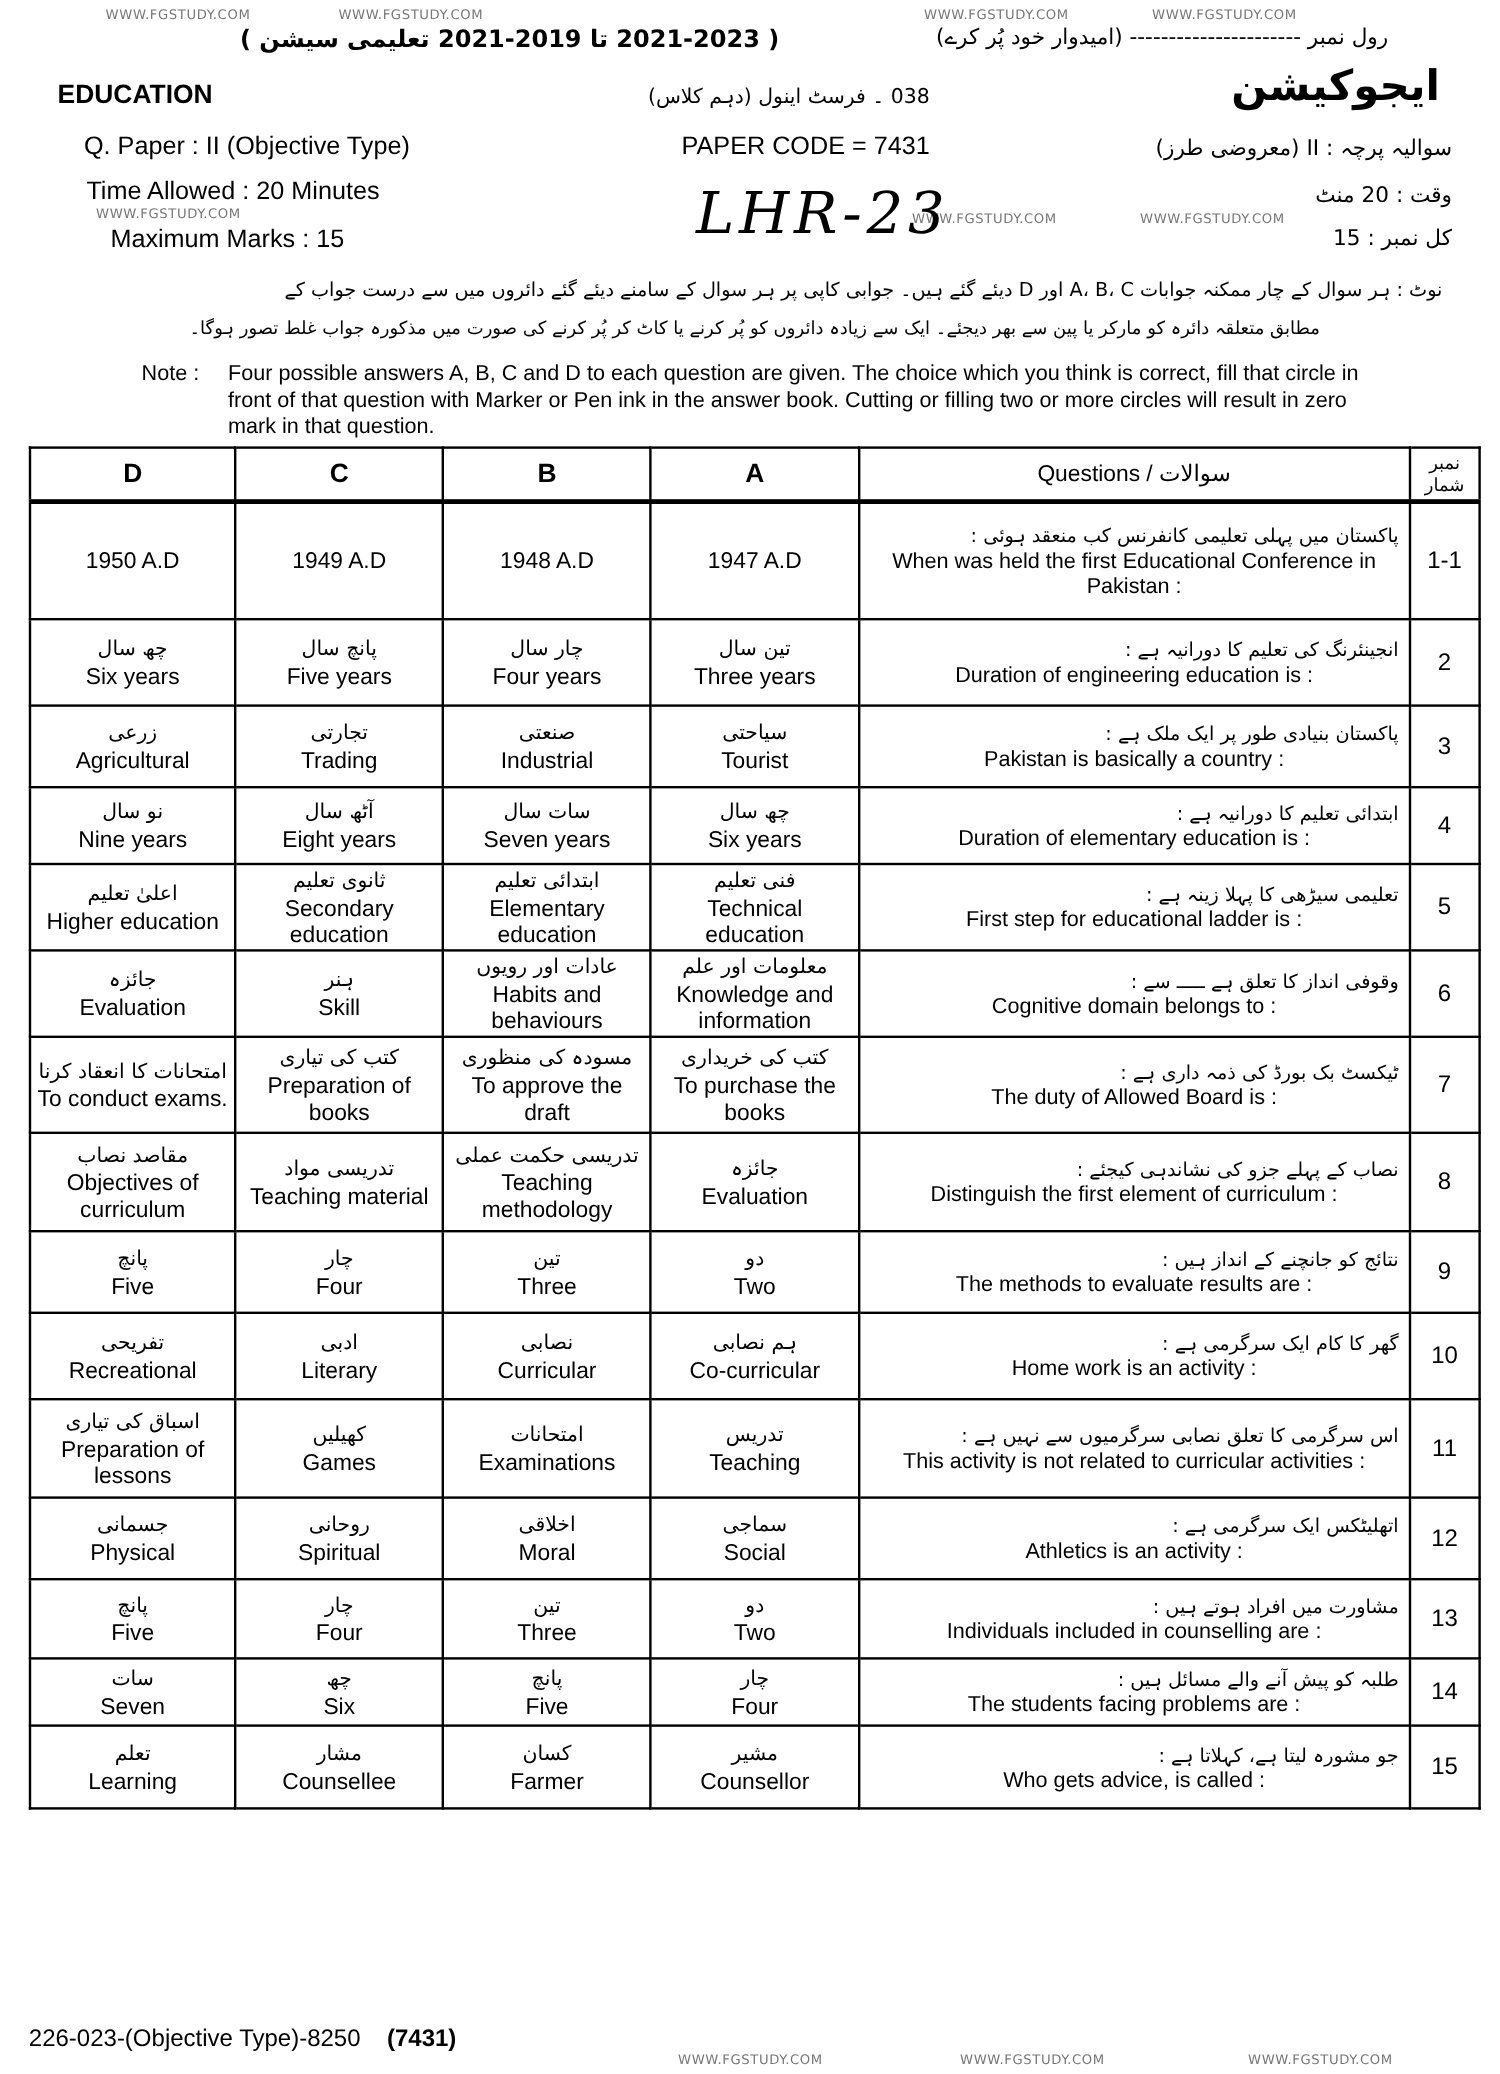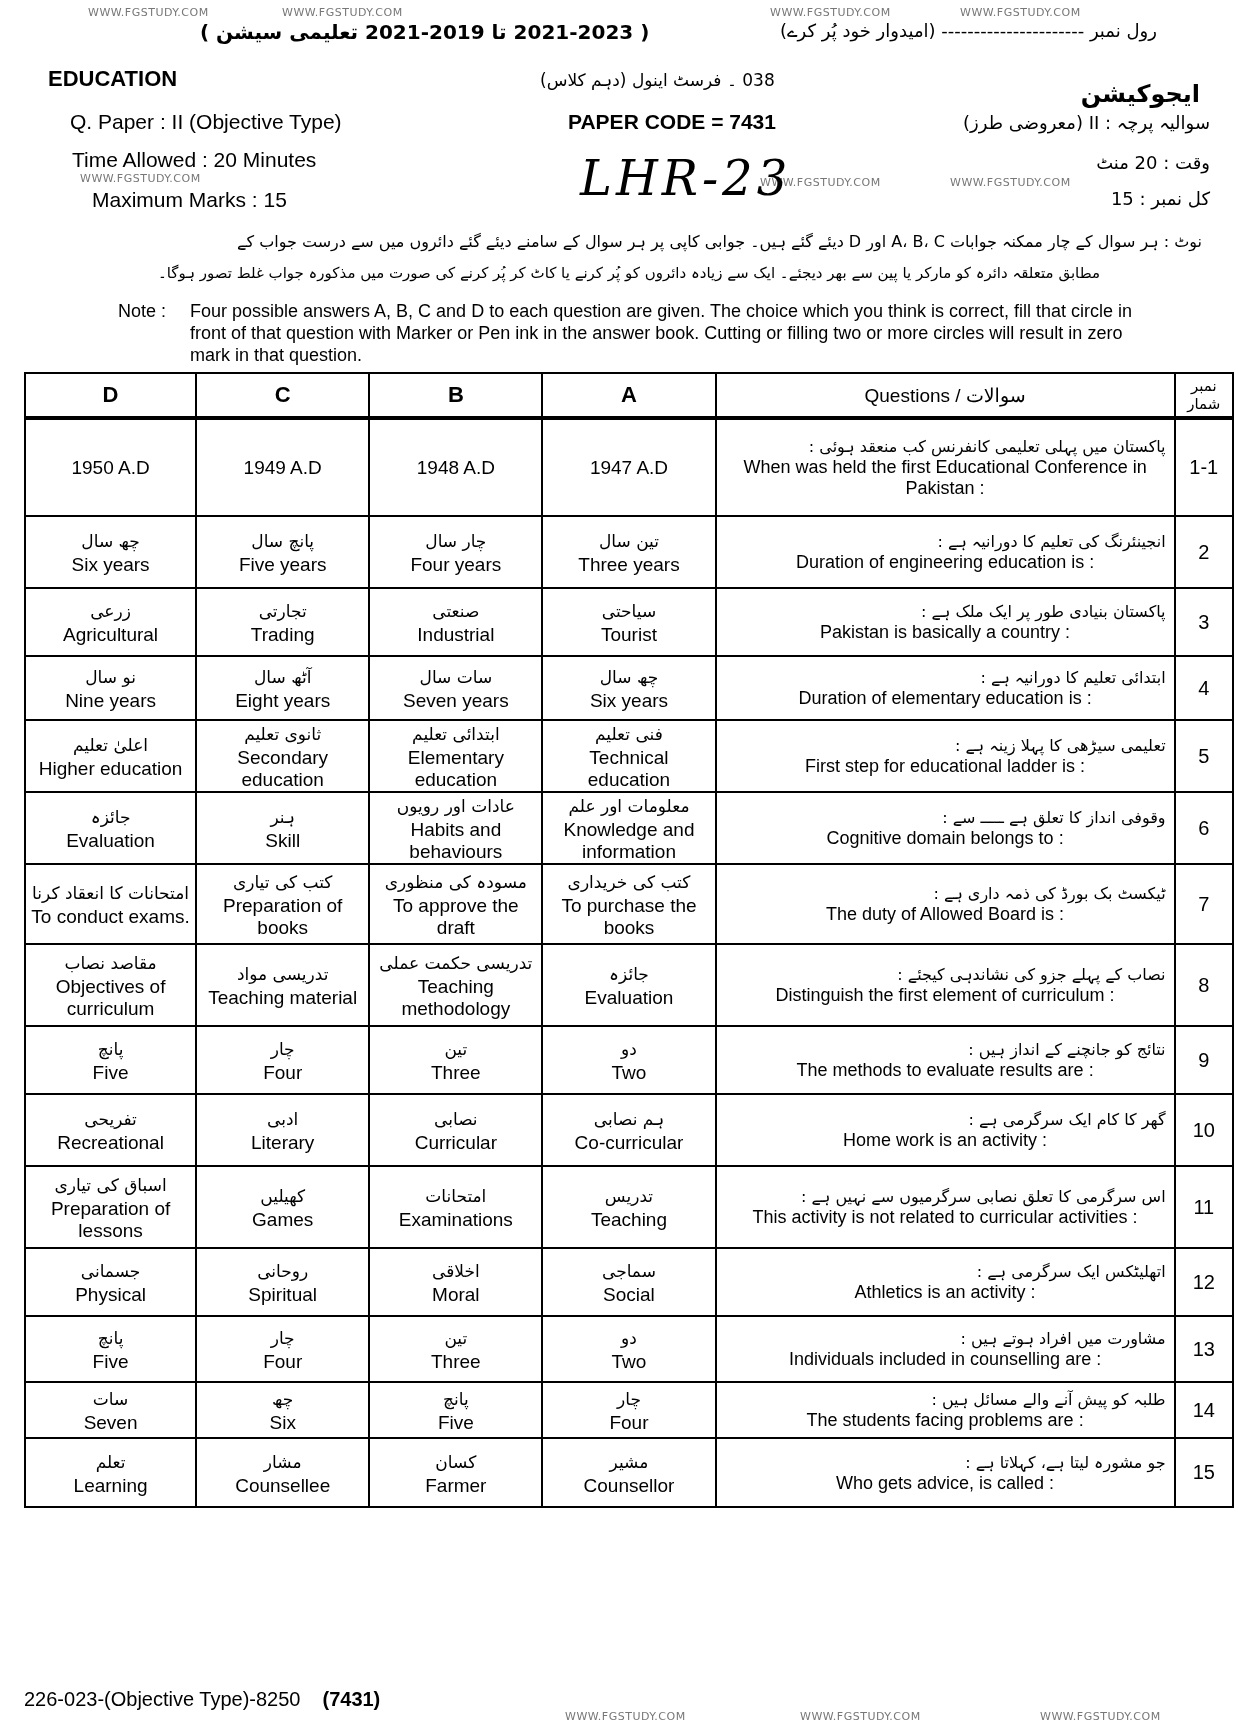--- a/index.html
+++ b/index.html
@@ -7,23 +7,23 @@
   .wm{position:absolute;font-size:11px;color:#777;letter-spacing:0.5px;font-family:"DejaVu Sans",sans-serif;}
   .abs{position:absolute;}
   .urdu{font-family:"DejaVu Sans",sans-serif;direction:rtl;}
   .session{left:200px;top:20px;font-size:20px;font-weight:bold;}
   .rollno{left:780px;top:20px;font-size:18px;}
   .subj-en{left:48px;top:66px;font-size:22px;font-weight:bold;}
   .qpaper{left:70px;top:110px;font-size:21px;}
   .time{left:72px;top:148px;font-size:21px;}
   .marks{left:92px;top:188px;font-size:21px;}
   .class-ur{left:540px;top:70px;font-size:17px;}
-  .papercode{left:568px;top:110px;font-size:21px;font-weight:bold;}
+  .papercode{left:568px;top:110px;font-size:21px;font-weight:normal;}
   .lhr{left:580px;top:150px;font-size:48px;font-family:"DejaVu Serif",serif;font-style:italic;letter-spacing:4px;}
-  .subj-ur{right:50px;top:80px;font-size:24px;font-weight:bold;}
+  .subj-ur{right:50px;top:52px;font-size:35px;font-weight:bold;}
   .qpaper-ur{right:40px;top:112px;font-size:18px;}
   .time-ur{right:40px;top:152px;font-size:18px;}
   .marks-ur{right:40px;top:188px;font-size:18px;}
   .note-ur1{right:48px;top:232px;font-size:16px;}
   .note-ur2{right:150px;top:264px;font-size:15px;}
   .note-en{left:118px;top:300px;width:1020px;font-size:18px;line-height:22px;}
   .note-en .lbl{position:absolute;left:0;top:0;}
   .note-en .txt{margin-left:72px;}
   table.mcq{position:absolute;left:24px;top:372px;width:1210px;border-collapse:collapse;table-layout:fixed;}
   table.mcq td, table.mcq th{border:2px solid #000;text-align:center;vertical-align:middle;padding:0 4px;}

